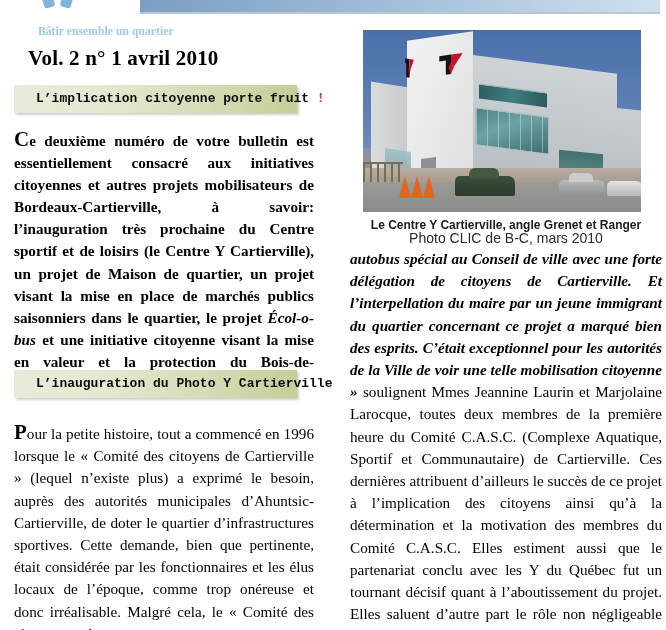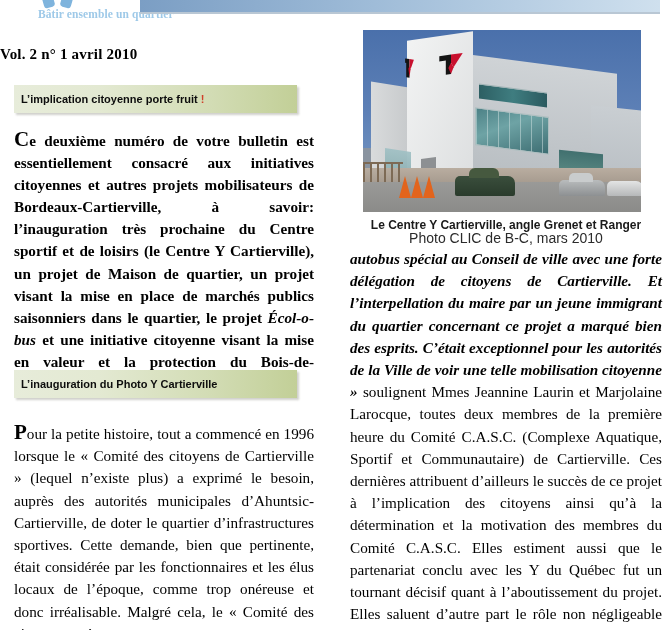--- a/index.html
+++ b/index.html
@@ -39,63 +39,63 @@
     position: absolute;
     left: 38px; top: 8px;
     width: 260px;
     font-family: "Liberation Serif", serif;
     font-size: 11.5px;
     line-height: 12.6px;
     color: #9ec9e8;
     font-weight: bold;
     letter-spacing: 0.1px;
   }
-  .tagline div { white-space: nowrap; }
+  .tagline div { white-space: nowrap; margin-top: 17px; }
 
   .mast-bar {
     position: absolute;
     left: 140px; top: 0;
     width: 520px; height: 12px;
     background: linear-gradient(to right, #7b9ec4 0%, #9fbcd8 45%, #cfe0ee 100%);
   }
   .mast-bar-shadow {
     position: absolute;
     left: 140px; top: 12px;
     width: 520px; height: 2px;
     background: #b9c7d4;
   }
 
   
   .volume {
     position: absolute;
-    left: 0; top: 46px;
-    font-family: "Liberation Serif", serif;
-    font-weight: bold;
-    font-size: 15px;
+    left: 28px; top: 46px;
+    font-family: "Liberation Serif", serif;
+    font-weight: bold;
+    font-size: 21px;
     letter-spacing: 0.2px;
     white-space: nowrap;
   }
 
   
   .banner {
     position: absolute;
     left: 14px;
     width: 283px;
     height: 28px;
     background: linear-gradient(to right, #e7ecda 0%, #e3e9d2 30%, #d2dcb4 70%, #c2cf97 100%);
     box-shadow: 2px 2px 2px rgba(120,120,110,0.35);
   }
   .banner-text {
     position: absolute;
-    left: 7px;
+    left: 22px;
     top: 50%;
     transform: translateY(-52%);
-    font-family: Liberation Sans, sans-serif;
-    font-weight: bold;
-    font-size: 11px;
+    font-family: Liberation Mono, monospace;
+    font-weight: bold;
+    font-size: 13px;
     color: #0d0d0d;
     white-space: nowrap;
   }
   .banner-text .bang { color: #d0402a; font-weight: bold; }
   #banner-1 { top: 85px; }
   #banner-2 { top: 370px; }
 
   
   .col-left {
     position: absolute;

